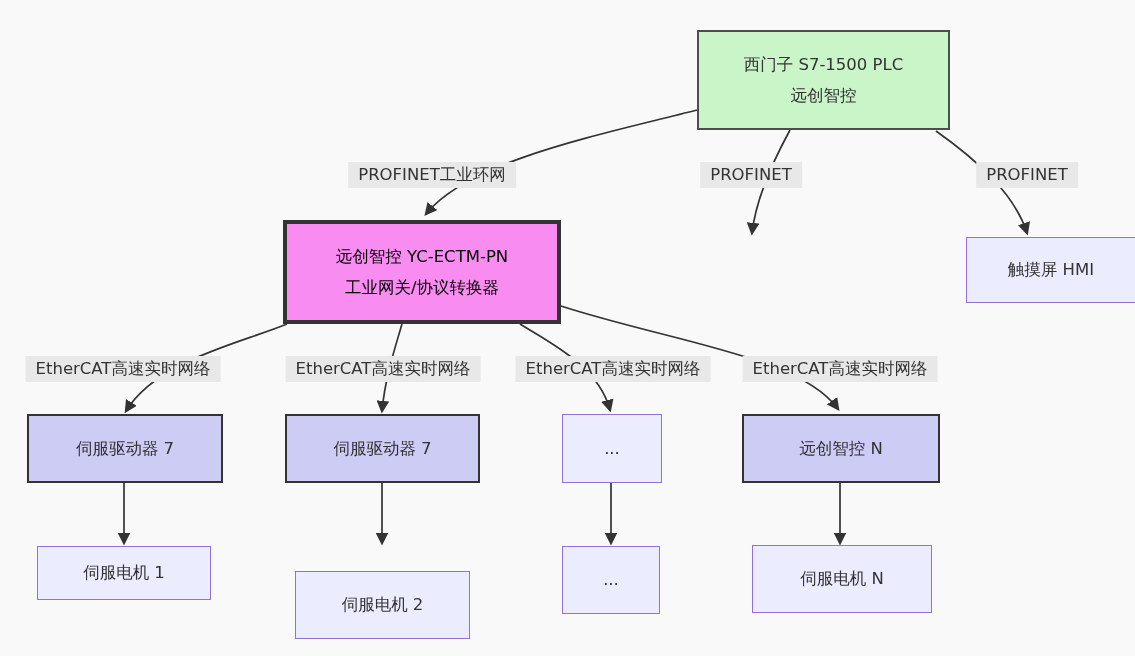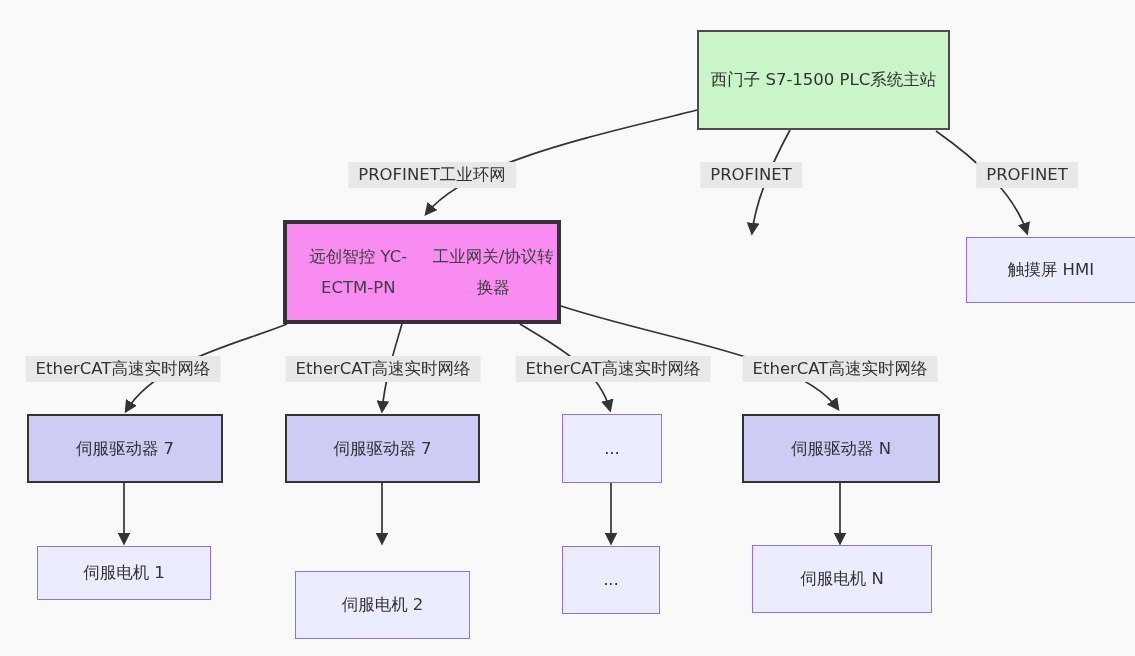--- a/index.html
+++ b/index.html
@@ -19,36 +19,36 @@
     transform:translateX(-50%);
     background:var(--edge-label-bg,#e8e8e8);
     color:var(--edge-label-text,#333);
     font-size:16.5px;
     line-height:1.35;
     padding:2px 10px;
     white-space:nowrap;
   }
   .node{
     position:absolute;z-index:3;
-    display:flex;flex-direction:row;
+    display:flex;flex-direction:column;
     align-items:center;justify-content:center;
     box-sizing:border-box;
     color:var(--node-text,#333);
     font-size:16.5px;
     text-align:center;
     line-height:1.9;
   }
   .node-plc{
     background:var(--plc-fill,#c9f5c9);
     border:2px solid var(--plc-stroke,#4d4d4d);
   }
   .node-gateway{
     background:var(--gateway-fill,#f98cf0);
     border:4px solid var(--gateway-stroke,#333);
-    color:#404040;
+    color:#000000;
   }
   .node-device{
     background:var(--device-fill,#ececff);
     border:1.5px solid var(--device-stroke,#9370db);
   }
   .node-drive{
     background:var(--drive-fill,#ccccf5);
     border:2px solid var(--drive-stroke,#333);
   }
 </style>
@@ -81,21 +81,21 @@
   <div class="edge-label" style="left:432px;top:162px">PROFINET工业环网</div>
   <div class="edge-label" style="left:751px;top:162px">PROFINET</div>
   <div class="edge-label" style="left:1027px;top:162px">PROFINET</div>
   <div class="edge-label" style="left:123px;top:356px">EtherCAT高速实时网络</div>
   <div class="edge-label" style="left:383px;top:356px">EtherCAT高速实时网络</div>
   <div class="edge-label" style="left:613px;top:356px">EtherCAT高速实时网络</div>
   <div class="edge-label" style="left:840px;top:356px">EtherCAT高速实时网络</div>
 
   <div class="node node-plc" style="left:697px;top:30px;width:253px;height:100px">
     <div>西门子 S7-1500 PLC</div>
-    <div>系统主站</div>
+    <div>远创智控</div>
   </div>
 
   <div class="node node-gateway" style="left:283px;top:220px;width:278px;height:104px">
     <div>远创智控 YC-ECTM-PN</div>
     <div>工业网关/协议转换器</div>
   </div>
 
 
   <div class="node node-device" style="left:966px;top:237px;width:170px;height:66px">
     <div>触摸屏 HMI</div>
@@ -107,21 +107,21 @@
 
   <div class="node node-drive" style="left:285px;top:414px;width:195px;height:69px">
     <div>伺服驱动器 7</div>
   </div>
 
   <div class="node node-device" style="left:562px;top:414px;width:100px;height:69px">
     <div>...</div>
   </div>
 
   <div class="node node-drive" style="left:742px;top:414px;width:198px;height:69px">
-    <div>伺服驱动器 N</div>
+    <div>远创智控 N</div>
   </div>
 
   <div class="node node-device" style="left:37px;top:546px;width:174px;height:54px">
     <div>伺服电机 1</div>
   </div>
 
   <div class="node node-device" style="left:295px;top:571px;width:175px;height:68px">
     <div>伺服电机 2</div>
   </div>
 

